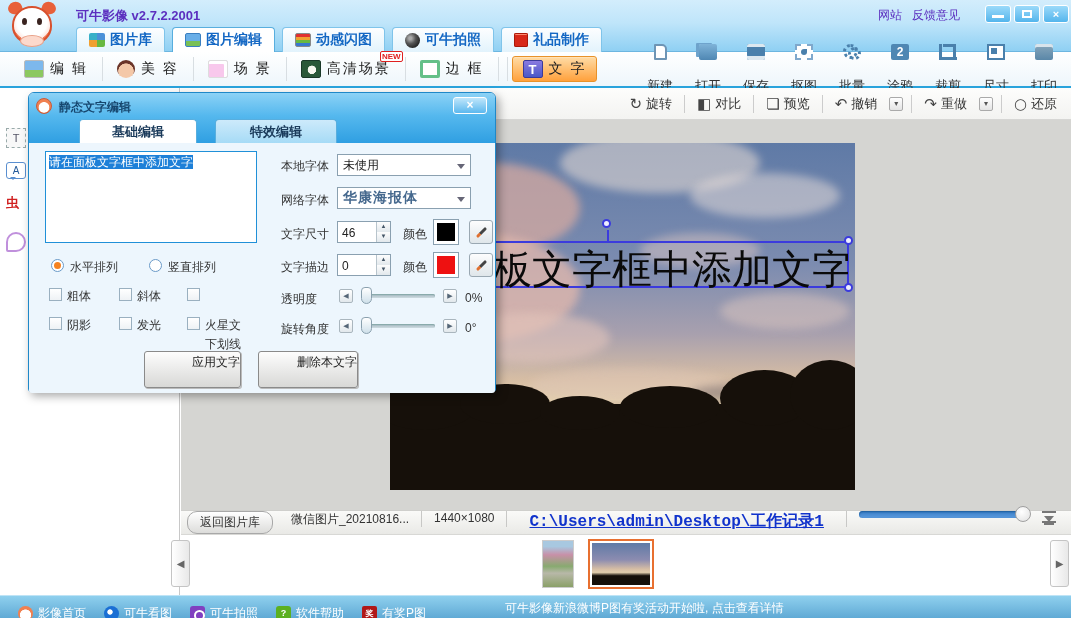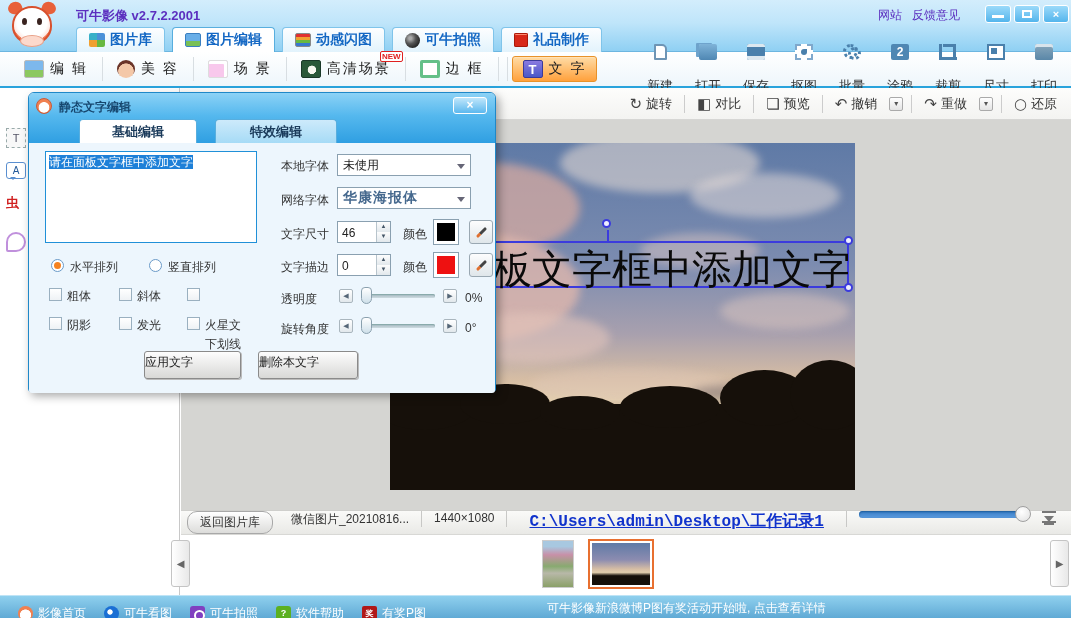--- a/index.html
+++ b/index.html
@@ -135,21 +135,21 @@
   .status-bar{left:0;top:595px;width:1071px;height:36px;background:linear-gradient(#8fd0ee,#4493c6);
     border-top:1px solid #bfe4f6;display:flex;align-items:center;color:#fff;font-size:12px;}
   .sb-item{display:flex;align-items:center;gap:5px;margin-left:18px;cursor:pointer;}
   .sb-ico{width:15px;height:15px;border-radius:3px;flex:none;position:relative;text-align:center;line-height:15px;font-size:9px;font-weight:bold;color:#fff;}
   .sb-ico.cow{border-radius:50%;background:radial-gradient(circle at 50% 60%,#fff 45%,#f08050 50%);}
   .sb-ico.viewer{border-radius:50%;background:radial-gradient(circle at 40% 40%,#fff 18%,#1a6fd4 24%);}
   .sb-ico.cam2{background:#8040c0;box-shadow:inset 0 0 0 2px #fff0;}
   .sb-ico.cam2:after{content:"";position:absolute;left:4px;top:4px;width:7px;height:7px;border:2px solid #fff;border-radius:50%;}
   .sb-ico.help{background:#5cb020;}
   .sb-ico.prize{background:#b01818;border-radius:2px;font-size:8px;}
-  .promo{position:absolute;left:505px;top:4px;color:#fff;cursor:pointer;margin-left:42px;}
+  .promo{position:absolute;left:505px;top:4px;color:#fff;cursor:pointer;}
 
   
   .dialog{left:28px;top:92px;width:468px;height:300px;z-index:100;border:1px solid #1f88c8;border-radius:6px 6px 3px 3px;
     background:#edf6fd;box-shadow:3px 4px 10px rgba(0,0,0,.35);}
   .dlg-head{position:absolute;left:0;top:0;width:100%;height:50px;border-radius:5px 5px 0 0;
     background:linear-gradient(#8cd2f6,#55b8ee 45%,#2f9fe2);}
   .dlg-cow{position:absolute;left:7px;top:5px;width:16px;height:16px;border-radius:50%;
     background:radial-gradient(circle at 50% 60%,#fff 45%,#f08050 52%);border:1px solid #c85a3a;}
   .dlg-title{position:absolute;left:30px;top:6px;font-size:12px;font-weight:bold;color:#16466e;}
   .dlg-close{position:absolute;right:8px;top:4px;width:34px;height:17px;border:1px solid #fff;border-radius:3px;
@@ -179,22 +179,22 @@
   .picker .pen{position:absolute;left:5px;top:10px;width:13px;height:3px;background:linear-gradient(90deg,#e07030 35%,#444 35%);
     border-radius:2px;transform:rotate(-45deg);}
   .radio{position:absolute;width:13px;height:13px;border:1px solid #6a9ac8;border-radius:50%;background:#fff;cursor:pointer;}
   .radio.on:after{content:"";position:absolute;left:2px;top:2px;width:7px;height:7px;border-radius:50%;background:#f58220;}
   .checkbox{position:absolute;width:13px;height:13px;border:1px solid #9ab0c0;background:linear-gradient(#fff,#eef2f5);cursor:pointer;}
   .slide-btn{position:absolute;width:14px;height:14px;border:1px solid #aab6be;border-radius:2px;
     background:linear-gradient(#fff,#e2e8ec);font-size:7px;color:#567;text-align:center;line-height:12px;cursor:pointer;}
   .slide-track{position:absolute;width:74px;height:4px;border-radius:2px;background:linear-gradient(#9fb2bc,#cfdce2);box-shadow:inset 0 1px 1px #8aa;}
   .slide-thumb{position:absolute;width:11px;height:17px;border:1px solid #8aa0ae;border-radius:5px 5px 7px 7px;
     background:linear-gradient(#ffffff,#cfe0ea);cursor:pointer;}
-  .dbtn{position:absolute;height:28px;border:1px solid #8a8a8a;border-radius:3px;background:linear-gradient(#fdfdfd,#d8d8d6);
-    font-size:12px;color:#222;text-align:left;line-height:21px;cursor:pointer;box-shadow:1px 1px 0 #bbb;}
+  .dbtn{position:absolute;height:37px;border:1px solid #8a8a8a;border-radius:3px;background:linear-gradient(#fdfdfd,#d8d8d6);
+    font-size:12px;color:#222;text-align:right;line-height:21px;cursor:pointer;box-shadow:1px 1px 0 #bbb;}
 </style>
 </head>
 <body>
 
 <div id="app">
 
   <div class="abs titlebar">
     <div class="abs app-title">可牛影像 v2.7.2.2001</div>
     <div class="abs tb-link" style="left:878px;">网站</div>
     <div class="abs tb-link" style="left:912px;">反馈意见</div>

